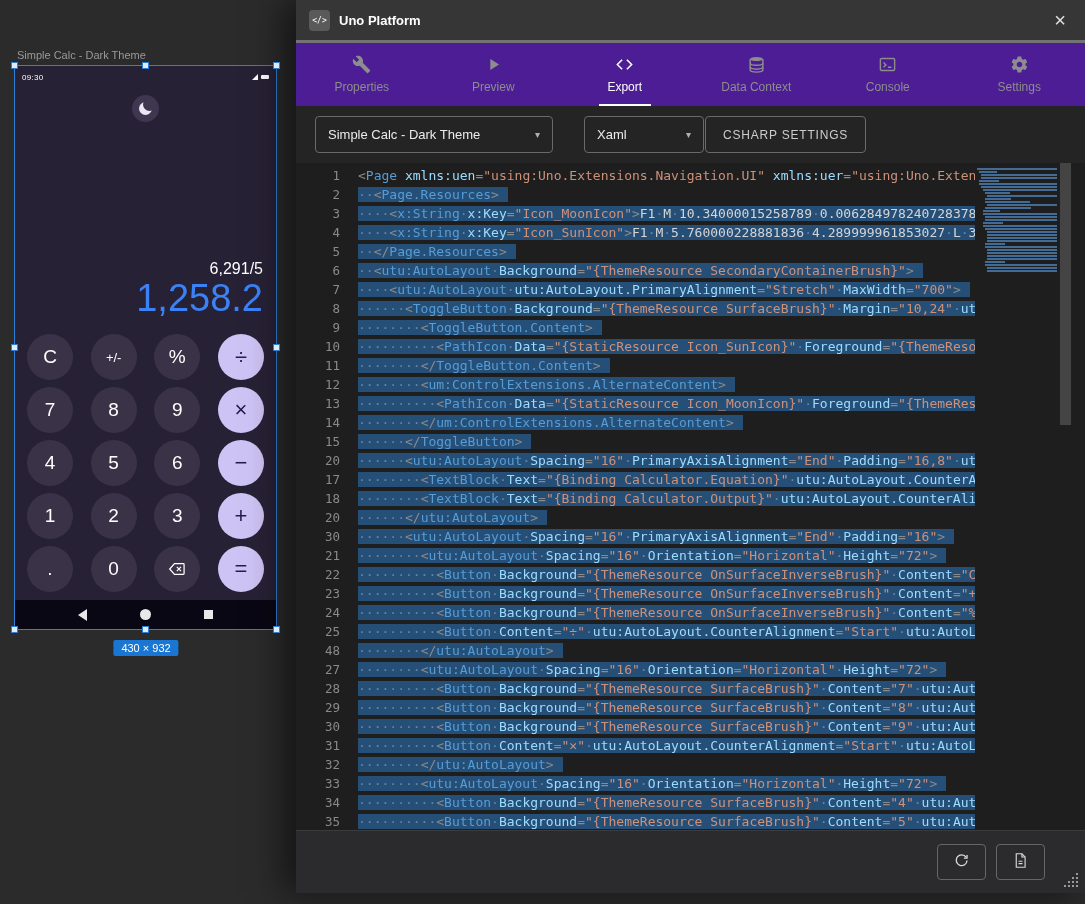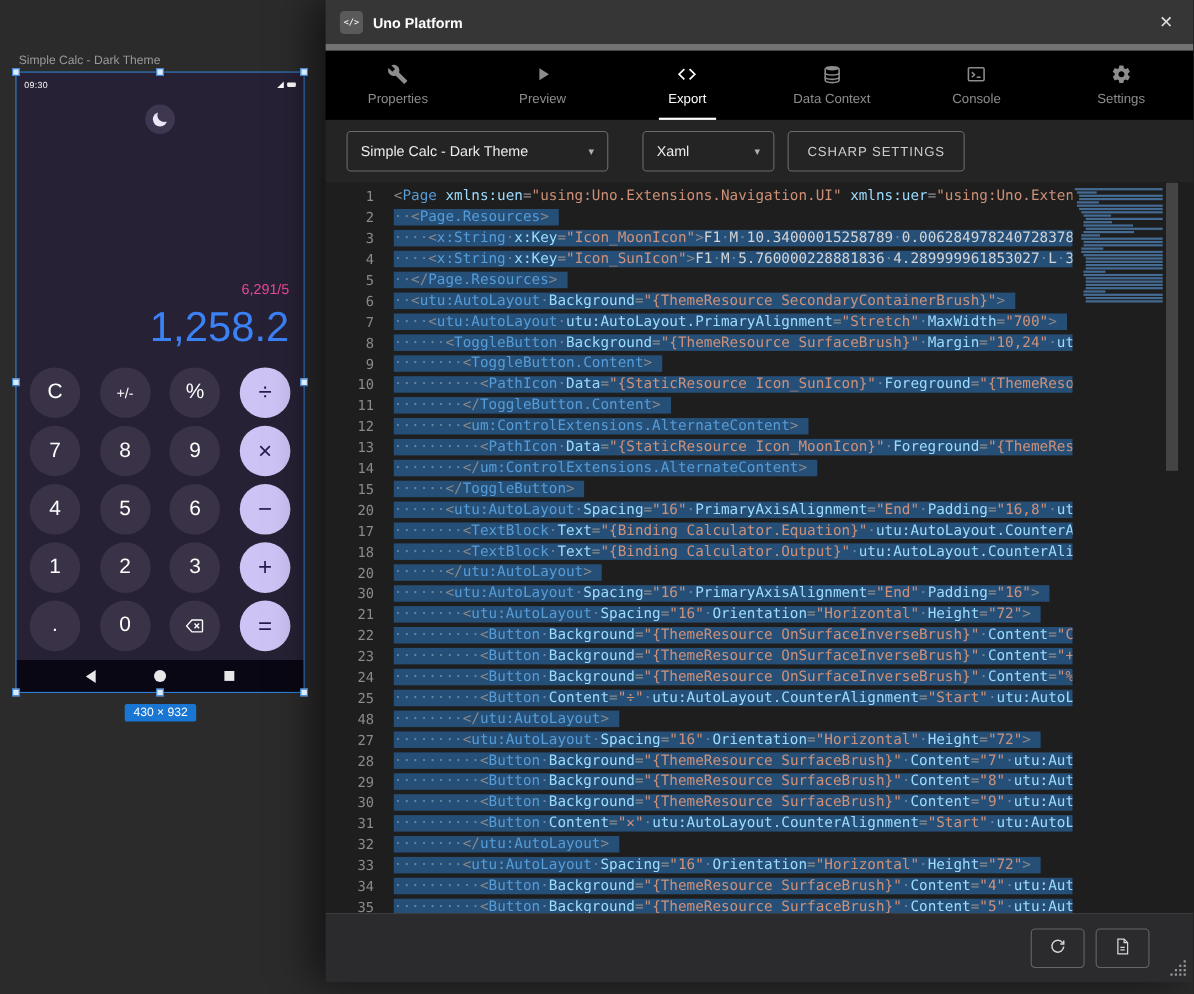--- a/index.html
+++ b/index.html
@@ -14,21 +14,21 @@
   .statusbar{height:16px;display:flex;justify-content:space-between;align-items:center;padding:3px 7px 0;color:#fff}
   .status-time{font-size:8px;font-weight:normal;letter-spacing:.3px}
   .status-icons{display:flex;gap:3px;align-items:center}
   .sig{width:0;height:0;border-bottom:6px solid #fff;border-left:6px solid transparent}
   .bat{width:8px;height:4px;background:#fff;border-radius:1px}
   .theme-toggle{margin:10px auto 0;width:27px;height:27px;border-radius:50%;background:#3e374f;border:none;
                 position:relative;cursor:pointer;flex:0 0 auto}
   .moon{position:absolute;left:7px;top:7px;width:13px;height:13px;border-radius:50%;background:#ece7f7}
   .moon::after{content:"";position:absolute;width:13px;height:13px;border-radius:50%;background:#3e374f;left:4px;top:-4px}
   .display{flex:1;display:flex;flex-direction:column;justify-content:flex-end;align-items:flex-end;padding:0 13px 8px;min-height:0}
-  .equation{font-size:13px;color:#ec4899;margin-bottom:8px}
+  .equation{font-size:16px;color:#ffffff;margin-bottom:0}
   .output{font-size:38px;color:#3b82f6;line-height:1.1}
   .keypad{padding:6px 12px 8px;display:flex;flex-direction:column;gap:7px;flex:0 0 auto}
   .krow{display:flex;justify-content:space-between}
   .key{width:46px;height:46px;border-radius:50%;border:none;background:#3a3347;color:#fff;font-size:19px;
        font-family:inherit;cursor:pointer;display:flex;align-items:center;justify-content:center;padding:0}
   .key.small{font-size:13px}
   .key.op{background:#cdc3f4;color:#241d49;font-size:22px}
   .navbar{height:29px;background:#0a0714;display:flex;align-items:center;justify-content:center;gap:53px;flex:0 0 auto}
   .nav-back{width:0;height:0;border-top:6px solid transparent;border-bottom:6px solid transparent;border-right:9px solid #e8e8e8;cursor:pointer}
   .nav-home{width:11px;height:11px;border-radius:50%;background:#e8e8e8;cursor:pointer}
@@ -41,33 +41,33 @@
               color:#fff;font-size:11px;padding:2px 8px;border-radius:2px;white-space:nowrap}
 
   
   .window{position:absolute;left:296px;top:0;width:789px;height:893px;background:#1e1e1e;display:flex;
           flex-direction:column;box-shadow:-12px 0 32px rgba(0,0,0,.55)}
   .titlebar{height:40px;background:#363636;display:flex;align-items:center;padding:0 13px;flex:0 0 auto}
   .logo{width:21px;height:21px;background:#5a5a5a;border-radius:4px;color:#fff;font-size:8px;display:flex;
         align-items:center;justify-content:center;font-family:"DejaVu Sans Mono",monospace;margin-right:9px}
   .window-title{color:#fff;font-size:13px;font-weight:bold}
   .close-btn{margin-left:auto;color:#e0e0e0;font-size:20px;line-height:1;cursor:pointer;background:none;border:none;padding:2px 6px}
-  .tabbar{height:63px;background:#000000;border-top:6px solid #737373;display:flex;flex:0 0 auto}
+  .tabbar{height:63px;background:#4c1d95;border-top:3px solid #737373;display:flex;flex:0 0 auto}
   .tab{flex:1;display:flex;flex-direction:column;align-items:center;justify-content:center;gap:6px;
        color:#8d8d8d;font-size:12px;cursor:pointer;position:relative}
   .tab .tabicon{display:flex}
   .tab svg{width:19px;height:19px}
   .tab.active{color:#fdfdfd}
   .tab.active::after{content:"";position:absolute;bottom:0;left:50%;transform:translateX(-50%);width:52px;height:2px;background:#fff}
   .toolbar{height:57px;background:#242424;display:flex;align-items:center;padding:0 19px;flex:0 0 auto}
   .select{height:37px;border:1px solid #6a6a6a;border-radius:4px;background:#242424;color:#ececec;font-size:13px;
           display:flex;align-items:center;padding:0 12px;cursor:pointer;box-sizing:border-box}
   .select .chev{margin-left:auto;color:#b0b0b0;font-size:10px;padding-left:14px}
   .select.page{width:238px;margin-right:31px}
-  .select.format{width:120px;margin-right:12px}
+  .select.format{width:120px;margin-right:1px}
   .btn-outline{height:37px;border:1px solid #6a6a6a;border-radius:4px;background:none;color:#cccccc;font-size:12px;
                letter-spacing:.8px;padding:0 17px;cursor:pointer;font-family:inherit}
 
   
   .editor{flex:1;position:relative;background:#1e1e1e;overflow:hidden;min-height:0}
   .gutter{position:absolute;left:0;top:3px;width:44px;text-align:right;color:#8a8a8a;
           font-family:"DejaVu Sans Mono",monospace;font-size:12.5px;line-height:19px}
   .ln{height:19px}
   .codearea{position:absolute;left:44px;right:110px;top:3px;bottom:0;overflow:hidden;padding-left:18px;
             font-family:"DejaVu Sans Mono",monospace;font-size:13px;line-height:19px;white-space:pre;color:#d4d4d4}

